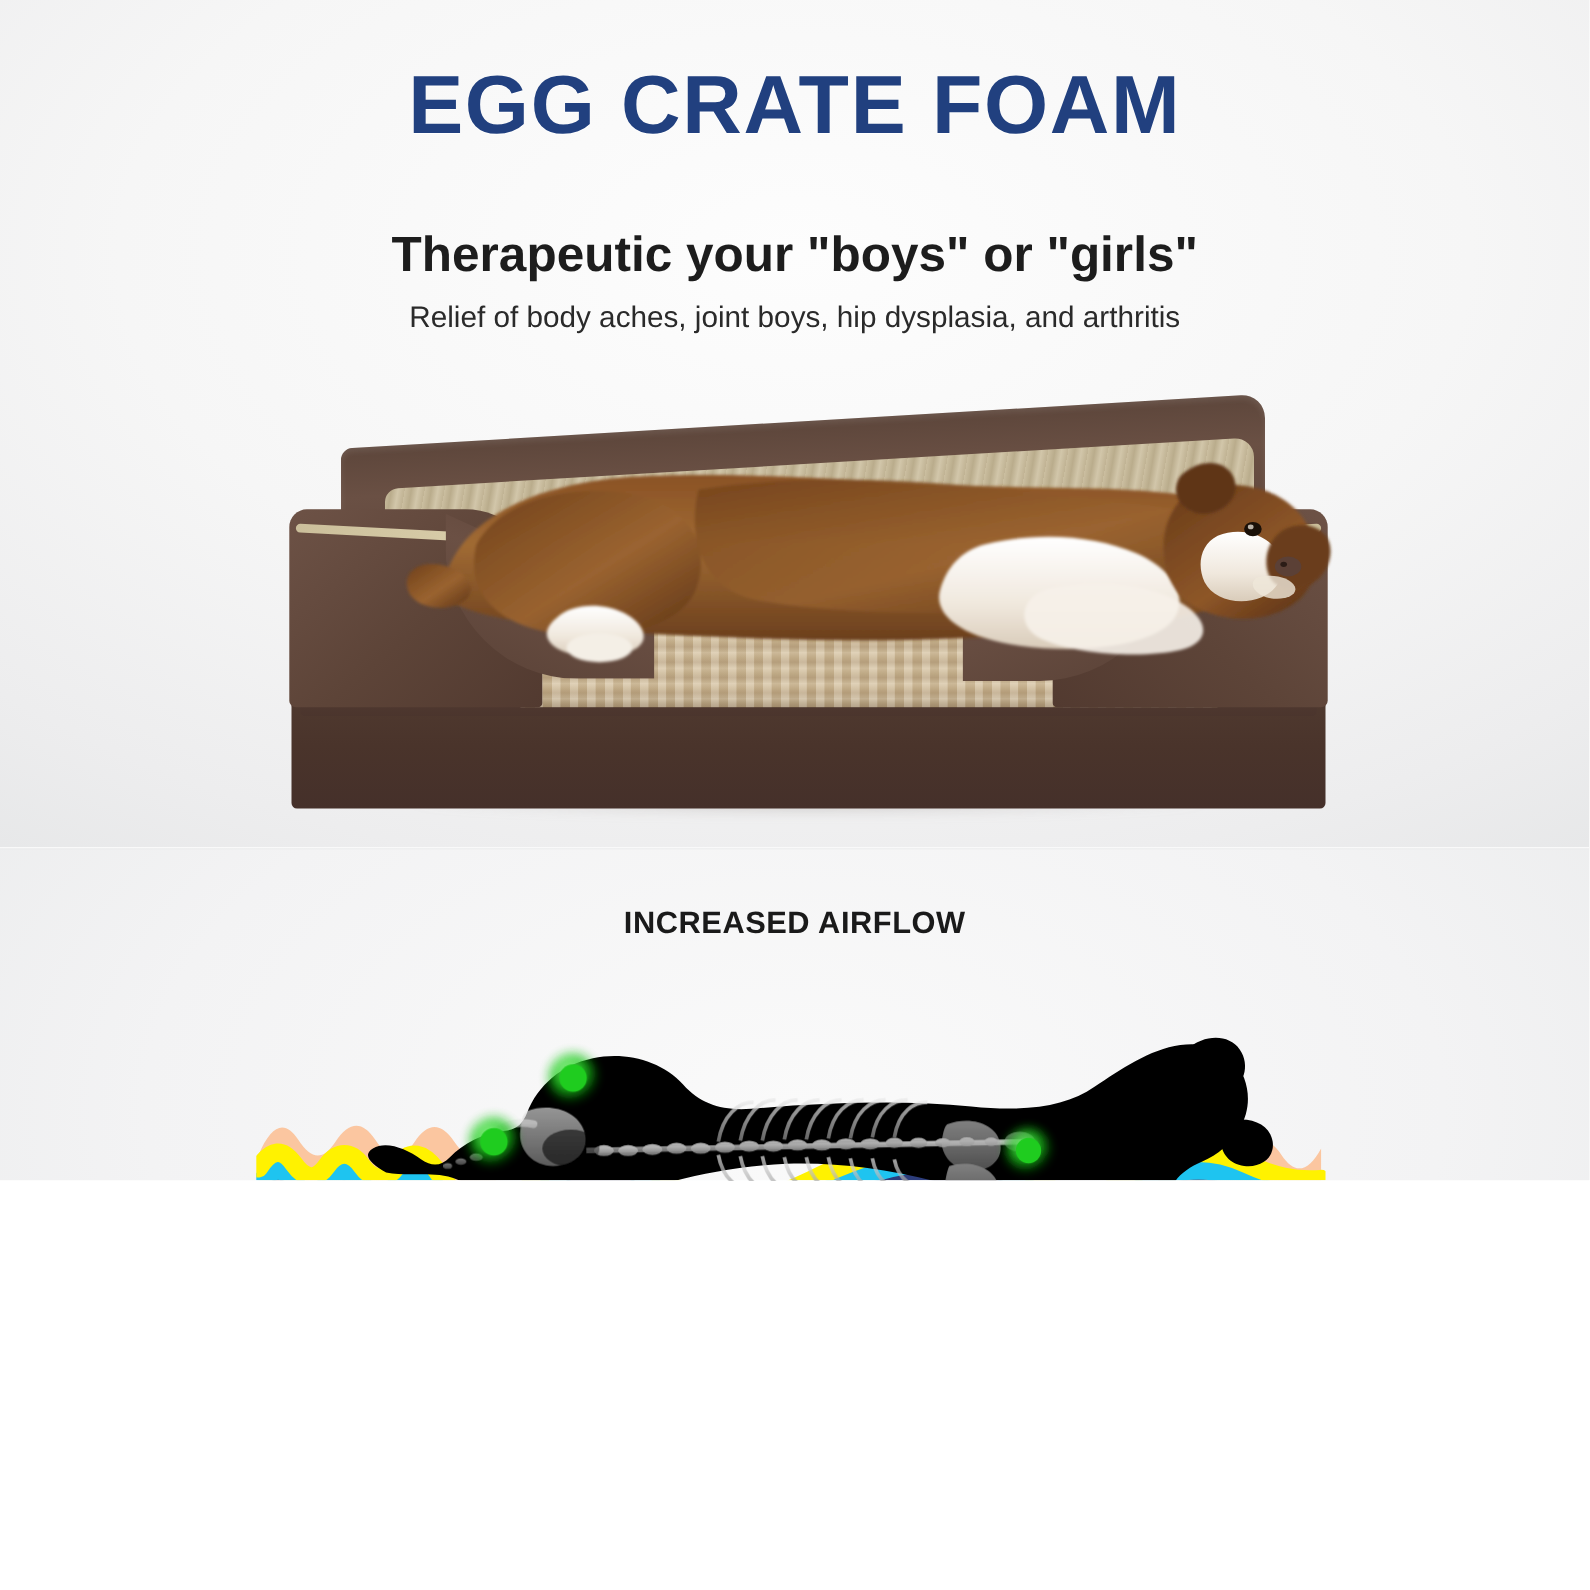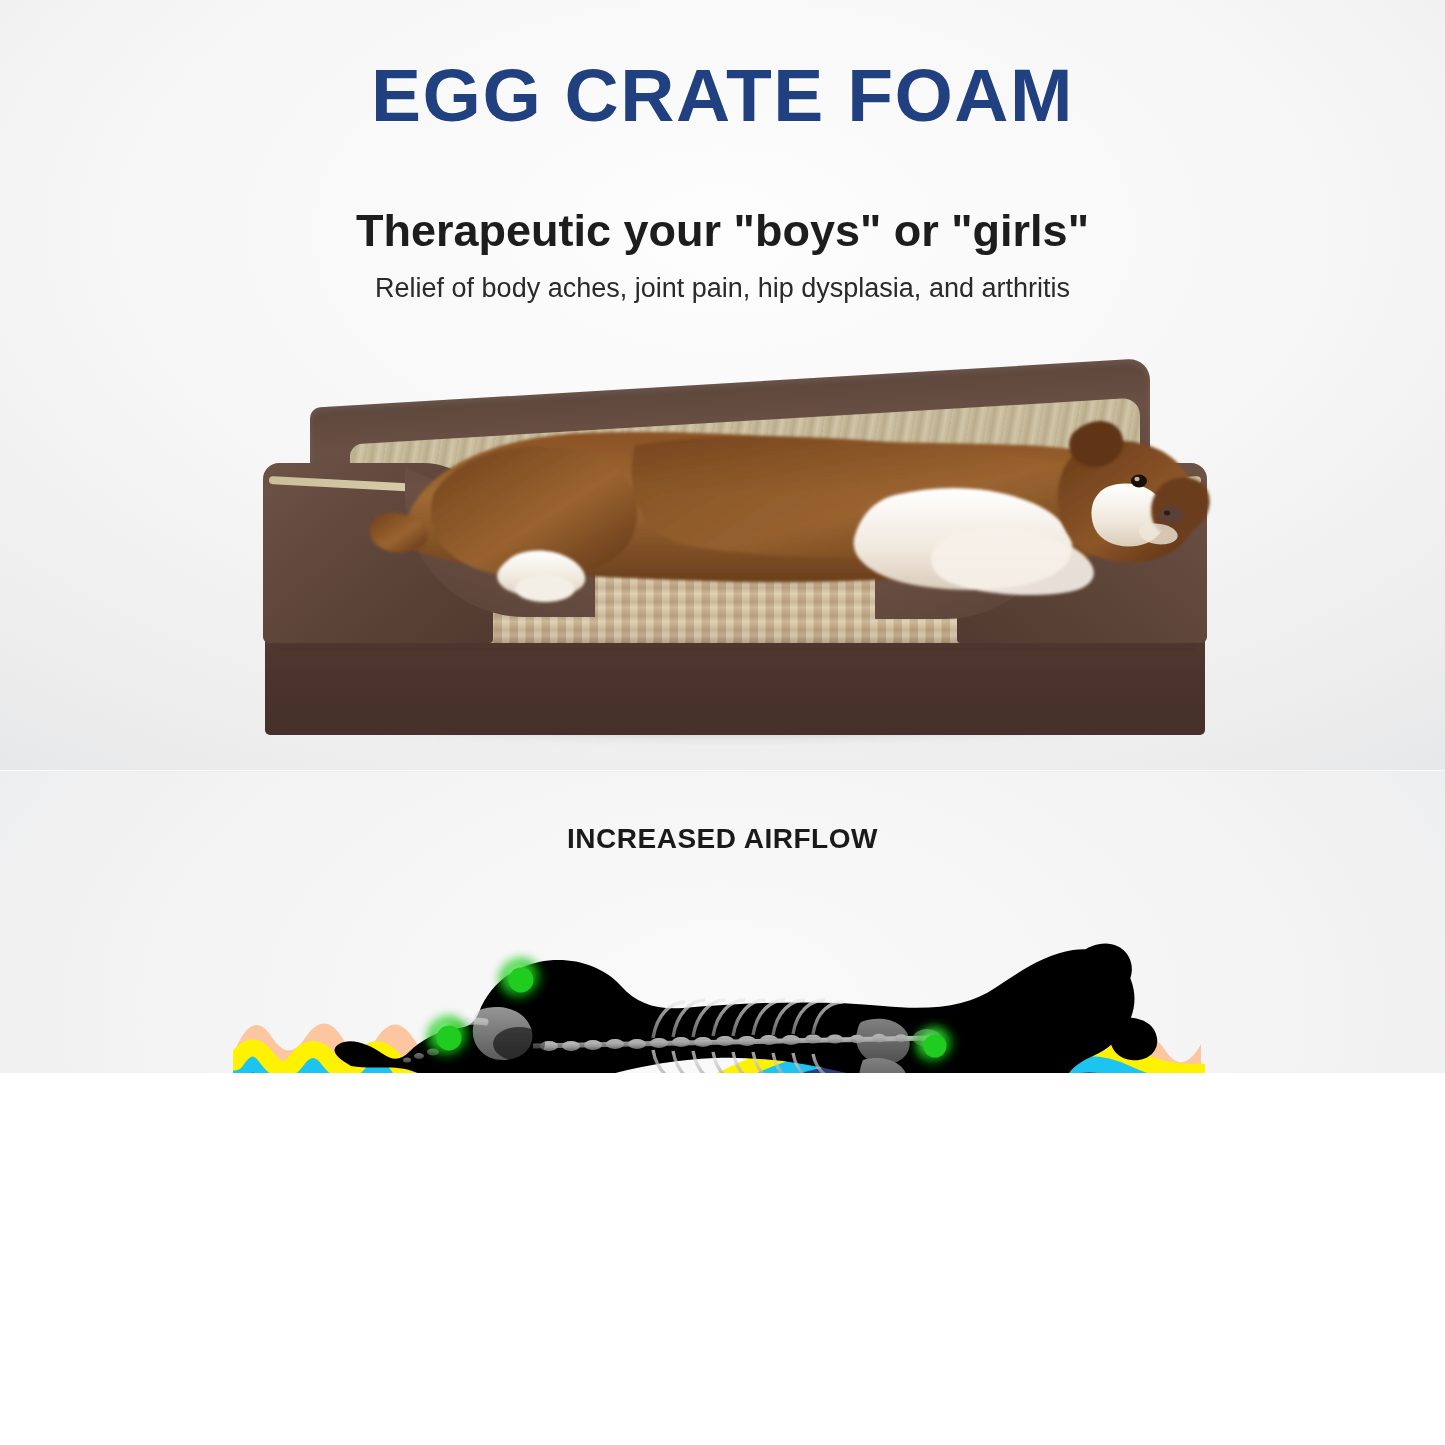--- a/index.html
+++ b/index.html
@@ -228,21 +228,21 @@
 </style>
 </head>
 <body>
 
 <div id="page">
 
   <div class="panel-top"></div>
 
   <div class="main-title">EGG CRATE FOAM</div>
   <div class="sub-title">Therapeutic your "boys" or "girls"</div>
-  <div class="sub-caption">Relief of body aches, joint pain, hip dysplasia, and arthritis</div>
+  <div class="sub-caption">Relief of body aches, joint boys, hip dysplasia, and arthritis</div>
 
   <div class="bed-stage">
     <div class="bed-shadow"></div>
     <div class="bed-base"></div>
     <div class="bed-mattress"></div>
     <div class="bolster-back"></div>
     <div class="bolster-back-plush"></div>
     <div class="bed-surface"></div>
     <div class="bolster-left">
       <div class="piping"></div>

